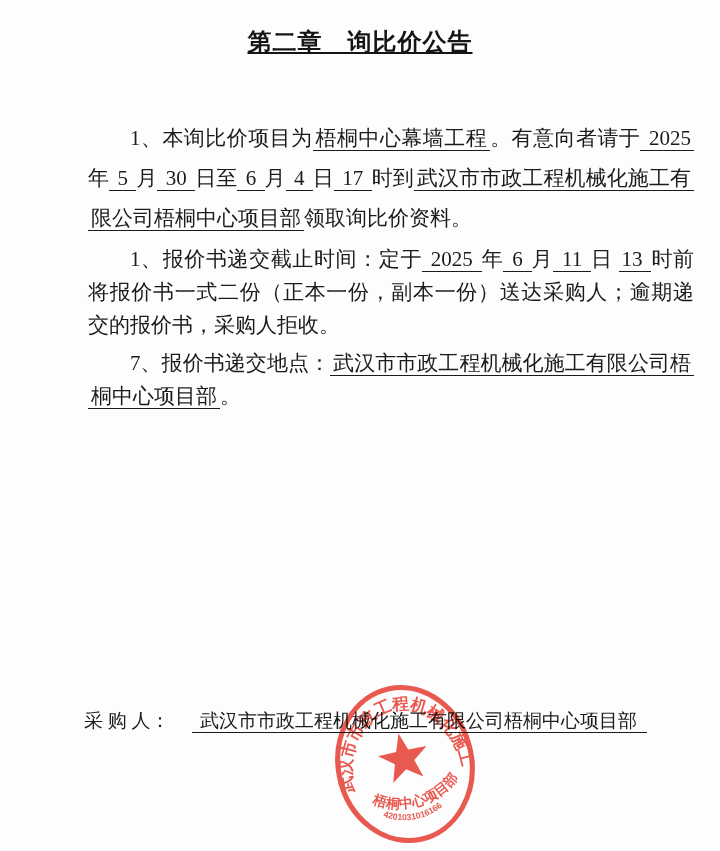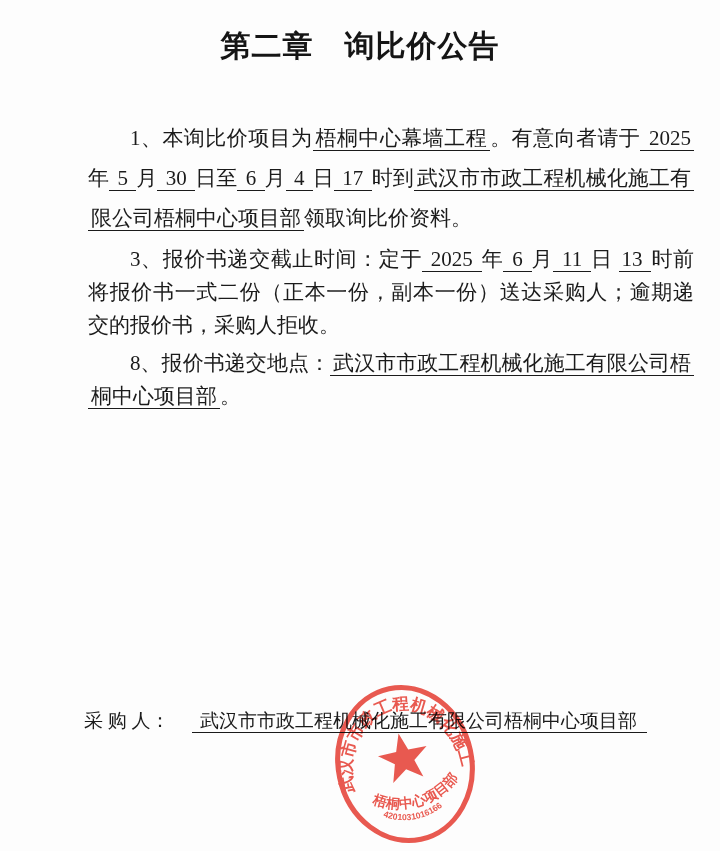--- a/index.html
+++ b/index.html
@@ -6,24 +6,25 @@
   body{
     width:720px;height:851px;position:relative;overflow:hidden;
     background:#fdfdfd;
     color:#1b1b1b;
     font-family:"Liberation Serif","DejaVu Serif",serif;
   }
   .page-title{
     margin:26px 0 0 0;
     text-align:center;
     font-family:"Liberation Sans","DejaVu Sans",sans-serif;
-    font-size:30px;
+    font-size:24px;
     font-weight:bold;
     letter-spacing:1px;
     color:#151515;
+    text-decoration:underline;
   }
   .doc-body{
     position:absolute;left:72px;top:118px;width:606px;margin-left:16px;
   }
   .doc-body p{
     margin:0;
     font-size:21px;
     text-align:justify;
     text-indent:2em;
     line-height:33px;
@@ -63,22 +64,22 @@
     font-weight:bold;
   }
 </style>
 </head>
 <body>
 
 <h1 class="page-title">第二章　询比价公告</h1>
 
 <div class="doc-body">
   <p class="p-first"><span>1、本询比价项目为</span><span class="u">梧桐中心幕墙工程</span><span>。有意向者请于</span><span class="u"> 2025 </span><span>年</span><span class="u"> 5 </span><span>月</span><span class="u"> 30 </span><span>日至</span><span class="u"> 6 </span><span>月</span><span class="u"> 4 </span><span>日</span><span class="u"> 17 </span><span>时到</span><span class="u">武汉市市政工程机械化施工有限公司梧桐中心项目部</span><span>领取询比价资料。</span></p>
-  <p><span>3、报价书递交截止时间：定于</span><span class="u"> 2025 </span><span>年</span><span class="u"> 6 </span><span>月</span><span class="u"> 11 </span><span> 日 </span><span class="u"> 13 </span><span>时前将报价书一式二份（正本一份，副本一份）送达采购人；逾期递交的报价书，采购人拒收。</span></p>
-  <p><span>8、报价书递交地点：</span><span class="u">武汉市市政工程机械化施工有限公司梧桐中心项目部</span><span>。</span></p>
+  <p><span>1、报价书递交截止时间：定于</span><span class="u"> 2025 </span><span>年</span><span class="u"> 6 </span><span>月</span><span class="u"> 11 </span><span> 日 </span><span class="u"> 13 </span><span>时前将报价书一式二份（正本一份，副本一份）送达采购人；逾期递交的报价书，采购人拒收。</span></p>
+  <p><span>7、报价书递交地点：</span><span class="u">武汉市市政工程机械化施工有限公司梧桐中心项目部</span><span>。</span></p>
 </div>
 
 <div class="contact-block">
   <div class="contact-row">
     <span class="contact-label">采 购 人：</span><span class="contact-value">武汉市市政工程机械化施工有限公司梧桐中心项目部</span>
   </div>
 </div>
 
 <div class="seal">
   <svg viewBox="0 0 200 226">

